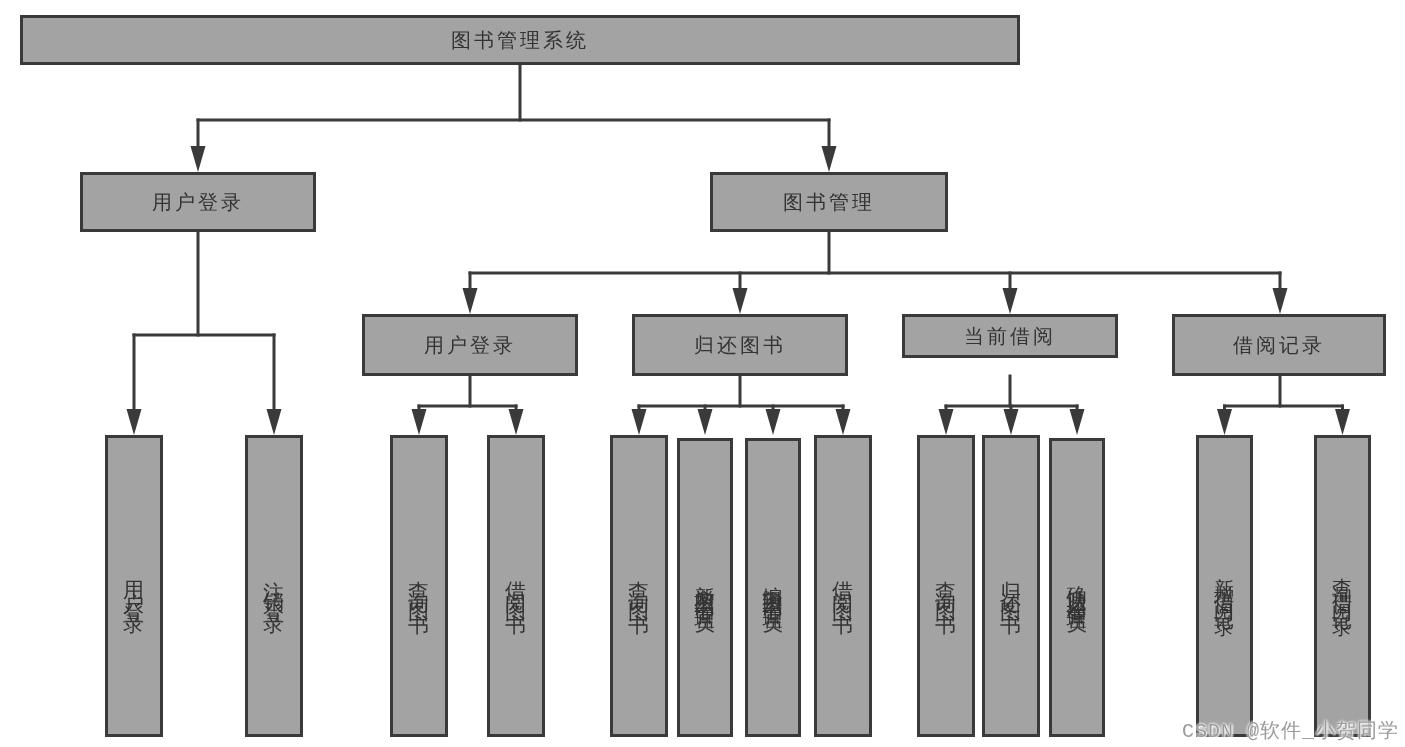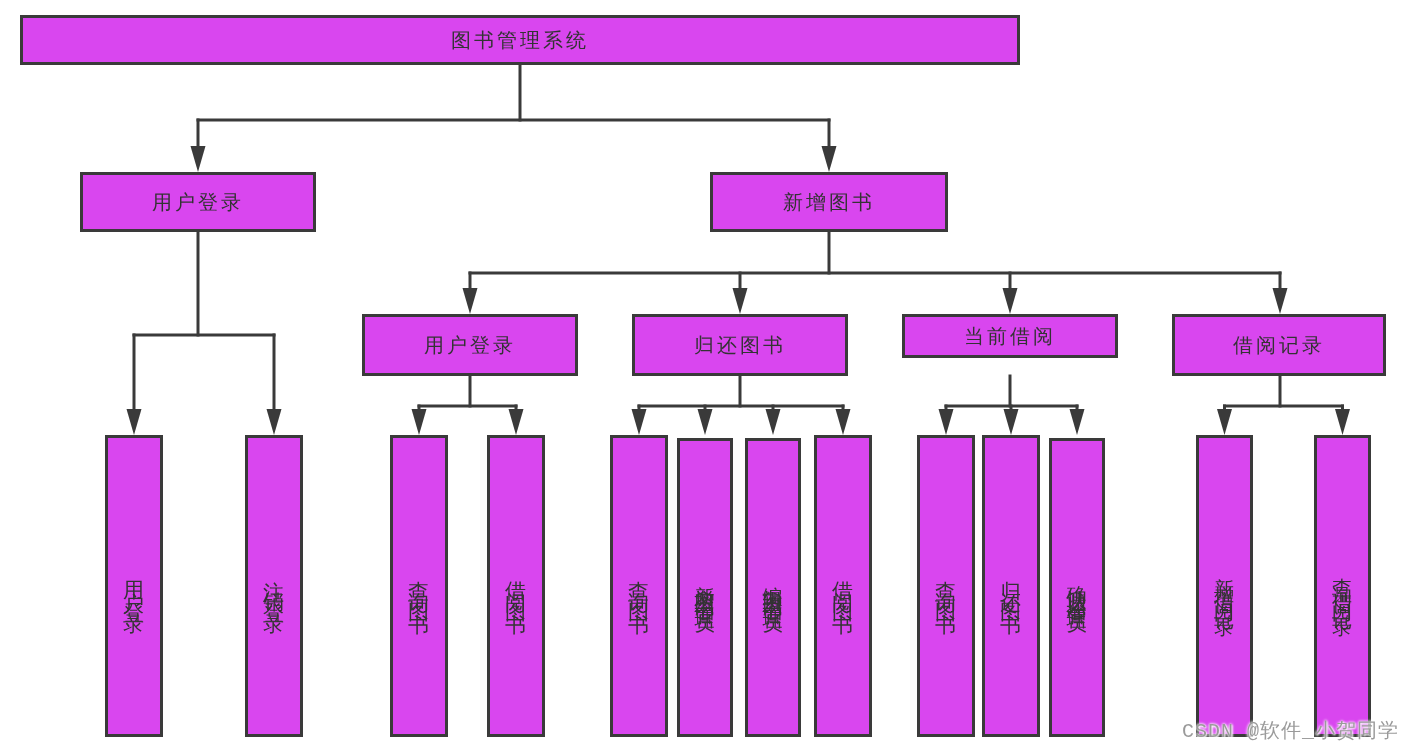--- a/index.html
+++ b/index.html
@@ -1,20 +1,20 @@
 <!DOCTYPE html>
 <html style="--line: #3a3a3a; --text: #333333;"><head>
 <meta charset="utf-8">
 <style>
   html,body{margin:0;padding:0;background:#fff;}
   body{font-family:"Liberation Sans","DejaVu Sans",sans-serif;}
   #stage{position:relative;width:1405px;height:747px;background:#fff;overflow:hidden;}
   #wires{position:absolute;left:0;top:0;z-index:1;}
   .node{
-    position:absolute;box-sizing:border-box;background:#d946ef;
+    position:absolute;box-sizing:border-box;background:#a3a3a3;
     border:3px solid var(--line,#3a3a3a);
     display:flex;align-items:center;justify-content:center;
     z-index:2;color:var(--text,#333);
   }
   .hlabel{font-size:20px;letter-spacing:3px;white-space:nowrap;}
   .vlabel{
     writing-mode:vertical-rl;
     font-size:21px;line-height:1;letter-spacing:11px;
   }
   .leaf.mid .vlabel{letter-spacing:8px;font-size:20px;}
@@ -87,21 +87,21 @@
     </svg>
 
   <div class="node" style="left:20px;top:15px;width:1000px;height:50px">
     <span class="hlabel">图书管理系统</span>
   </div>
 
   <div class="node" style="left:80px;top:172px;width:236px;height:60px">
     <span class="hlabel">用户登录</span>
   </div>
   <div class="node" style="left:710px;top:172px;width:238px;height:60px">
-    <span class="hlabel">新增图书</span>
+    <span class="hlabel">图书管理</span>
   </div>
 
   <div class="node" style="left:362px;top:314px;width:216px;height:62px">
     <span class="hlabel">用户登录</span>
   </div>
   <div class="node" style="left:632px;top:314px;width:216px;height:62px">
     <span class="hlabel">归还图书</span>
   </div>
   <div class="node" style="left:902px;top:314px;width:216px;height:44px">
     <span class="hlabel">当前借阅</span>

